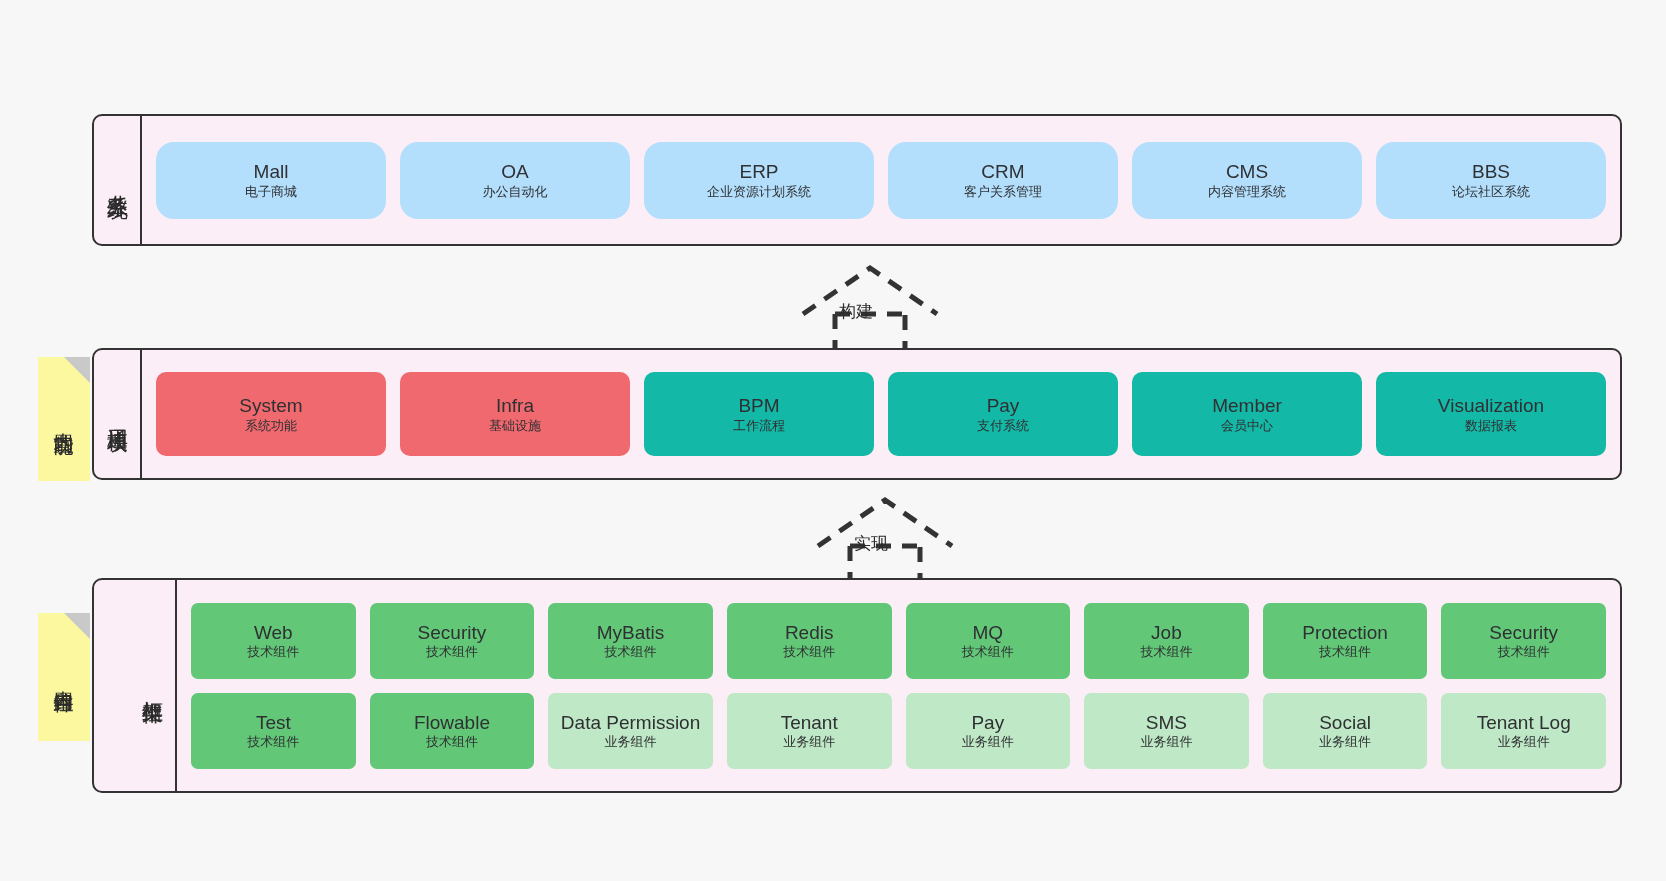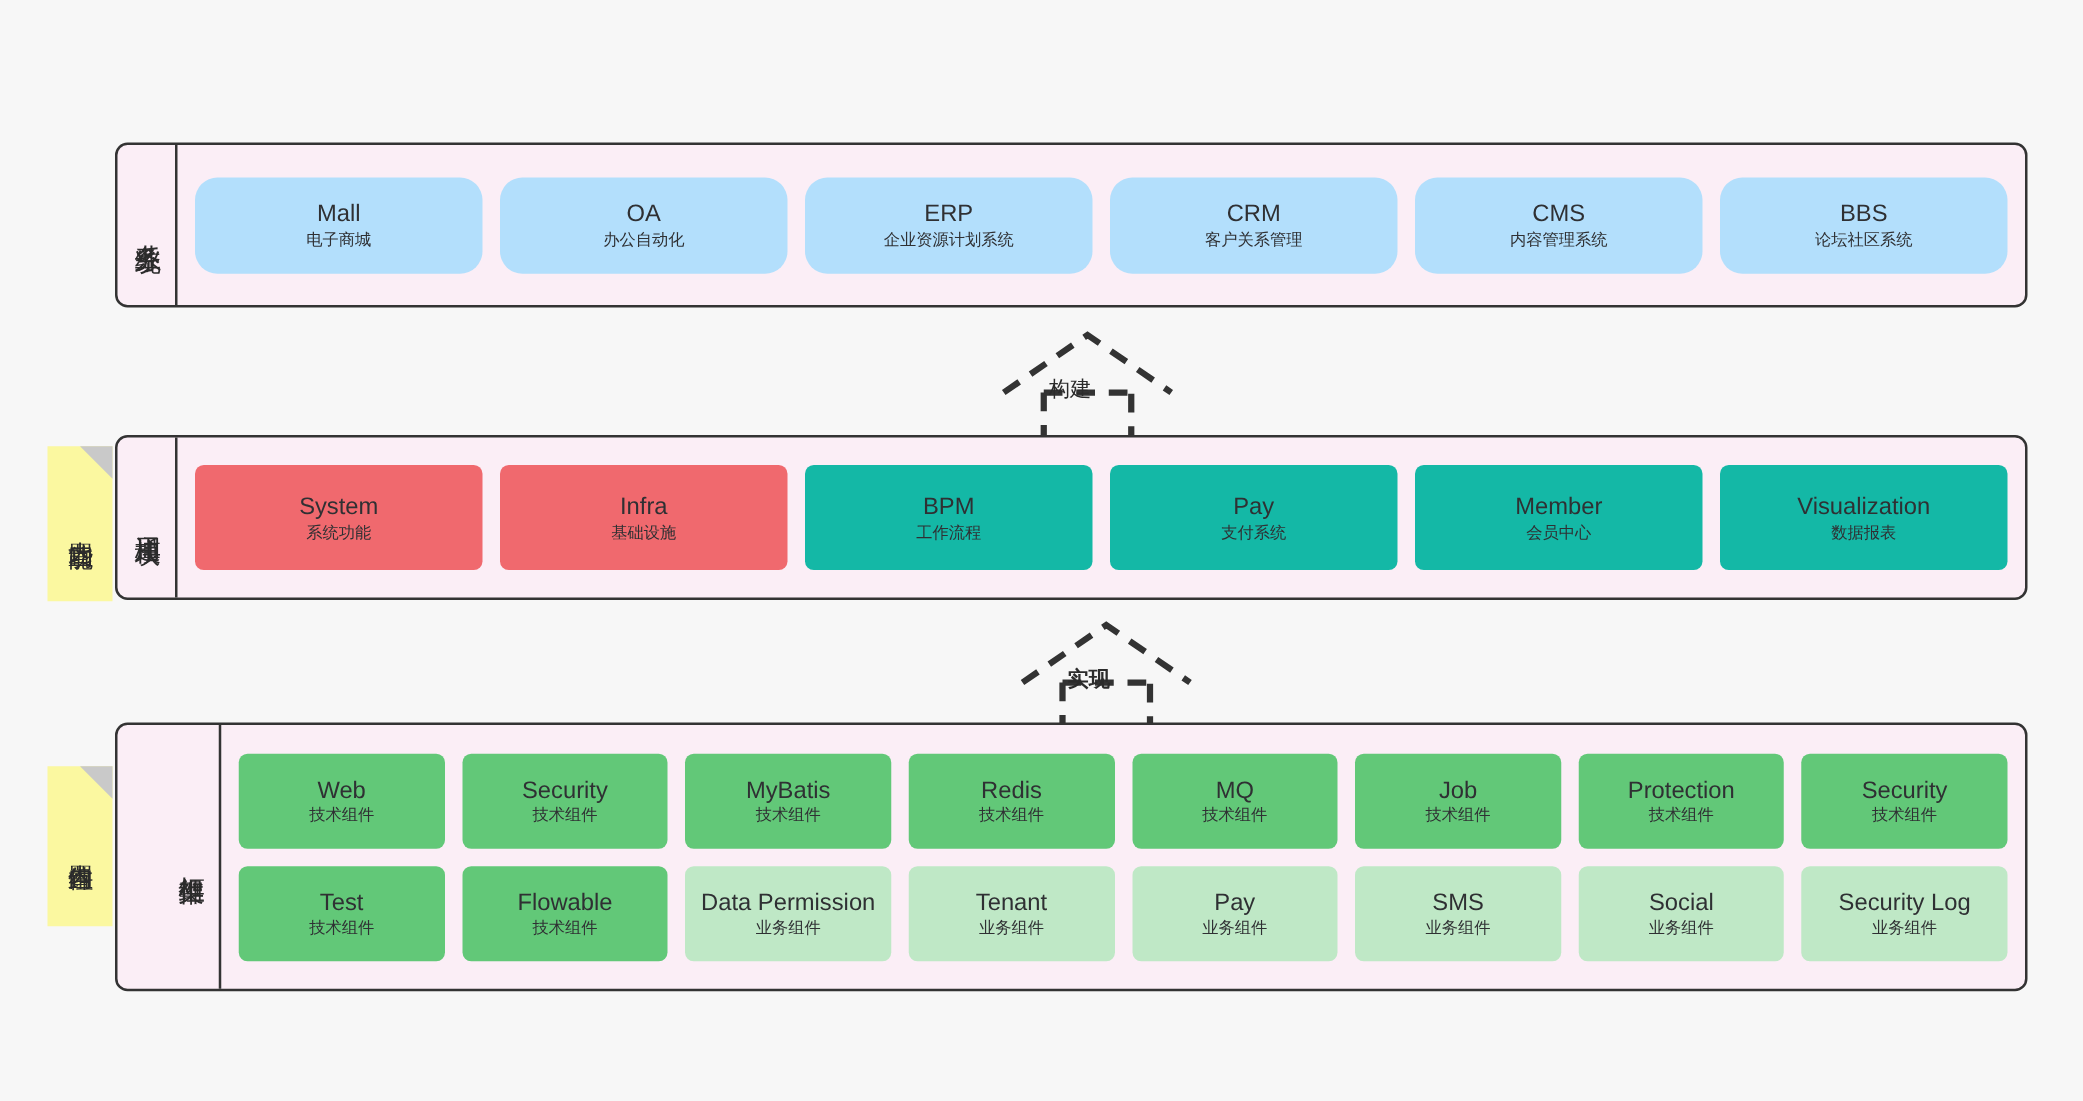--- a/index.html
+++ b/index.html
@@ -83,21 +83,21 @@
   .node .n-title {
     font-size: 19px;
     color: #2f3033;
   }
   .node .n-sub {
     font-size: 13px;
     color: #2f3033;
   }
 
   .biz-row .node { height: 77px; border-radius: 18px; }
-  .mod-row .node { height: 84px; }
+  .mod-row .node { height: 84px; border-radius: 10px; }
   .fw-row .node  { height: 76px; }
 
   
   .c-blue       { background: #b3dffc; }
   .c-red        { background: #f0696e; }
   .c-pink       { background: #14b8a6; }
   .c-green      { background: #62c878; }
   .c-lightgreen { background: #bfe8c6; }
 
   
@@ -231,21 +231,21 @@
 
         <div class="node c-pink">
           <div class="n-title">Visualization</div>
           <div class="n-sub">数据报表</div>
         </div>
 
       </div>
     </div>
   </div>
 
-  <div class="arrow" style="left:810px; top:494px; width:150px; height:96px;font-weight:bold;">
+  <div class="arrow" style="left:810px; top:494px; width:150px; height:96px;">
     <svg width="150" height="96" viewBox="0 0 150 96">
       <path d="M 8 52 L 75 6 L 142 52" fill="none" stroke="#333333" stroke-width="5" stroke-dasharray="15 11" stroke-linecap="butt"></path>
       <path d="M 40 52 L 40 90 L 110 90 L 110 52" fill="none" stroke="#333333" stroke-width="5" stroke-dasharray="15 11" stroke-linecap="butt"></path>
       <path d="M 40 52 L 110 52" fill="none" stroke="#333333" stroke-width="5" stroke-dasharray="15 11" stroke-linecap="butt"></path>
     </svg>
     <div class="arrow-label" style="left:44px; top:38px;">实现</div>
   </div>
 
   <div class="sticky" style="left:38px; top:613px; width:52px; height:128px;">
     <div class="fold"></div>
@@ -314,21 +314,21 @@
         </div>
         <div class="node c-lightgreen">
           <div class="n-title">SMS</div>
           <div class="n-sub">业务组件</div>
         </div>
         <div class="node c-lightgreen">
           <div class="n-title">Social</div>
           <div class="n-sub">业务组件</div>
         </div>
         <div class="node c-lightgreen">
-          <div class="n-title">Security Log</div>
+          <div class="n-title">Tenant Log</div>
           <div class="n-sub">业务组件</div>
         </div>
       </div>
 
     </div>
   </div>
 
 </div>
 
 </body></html>

